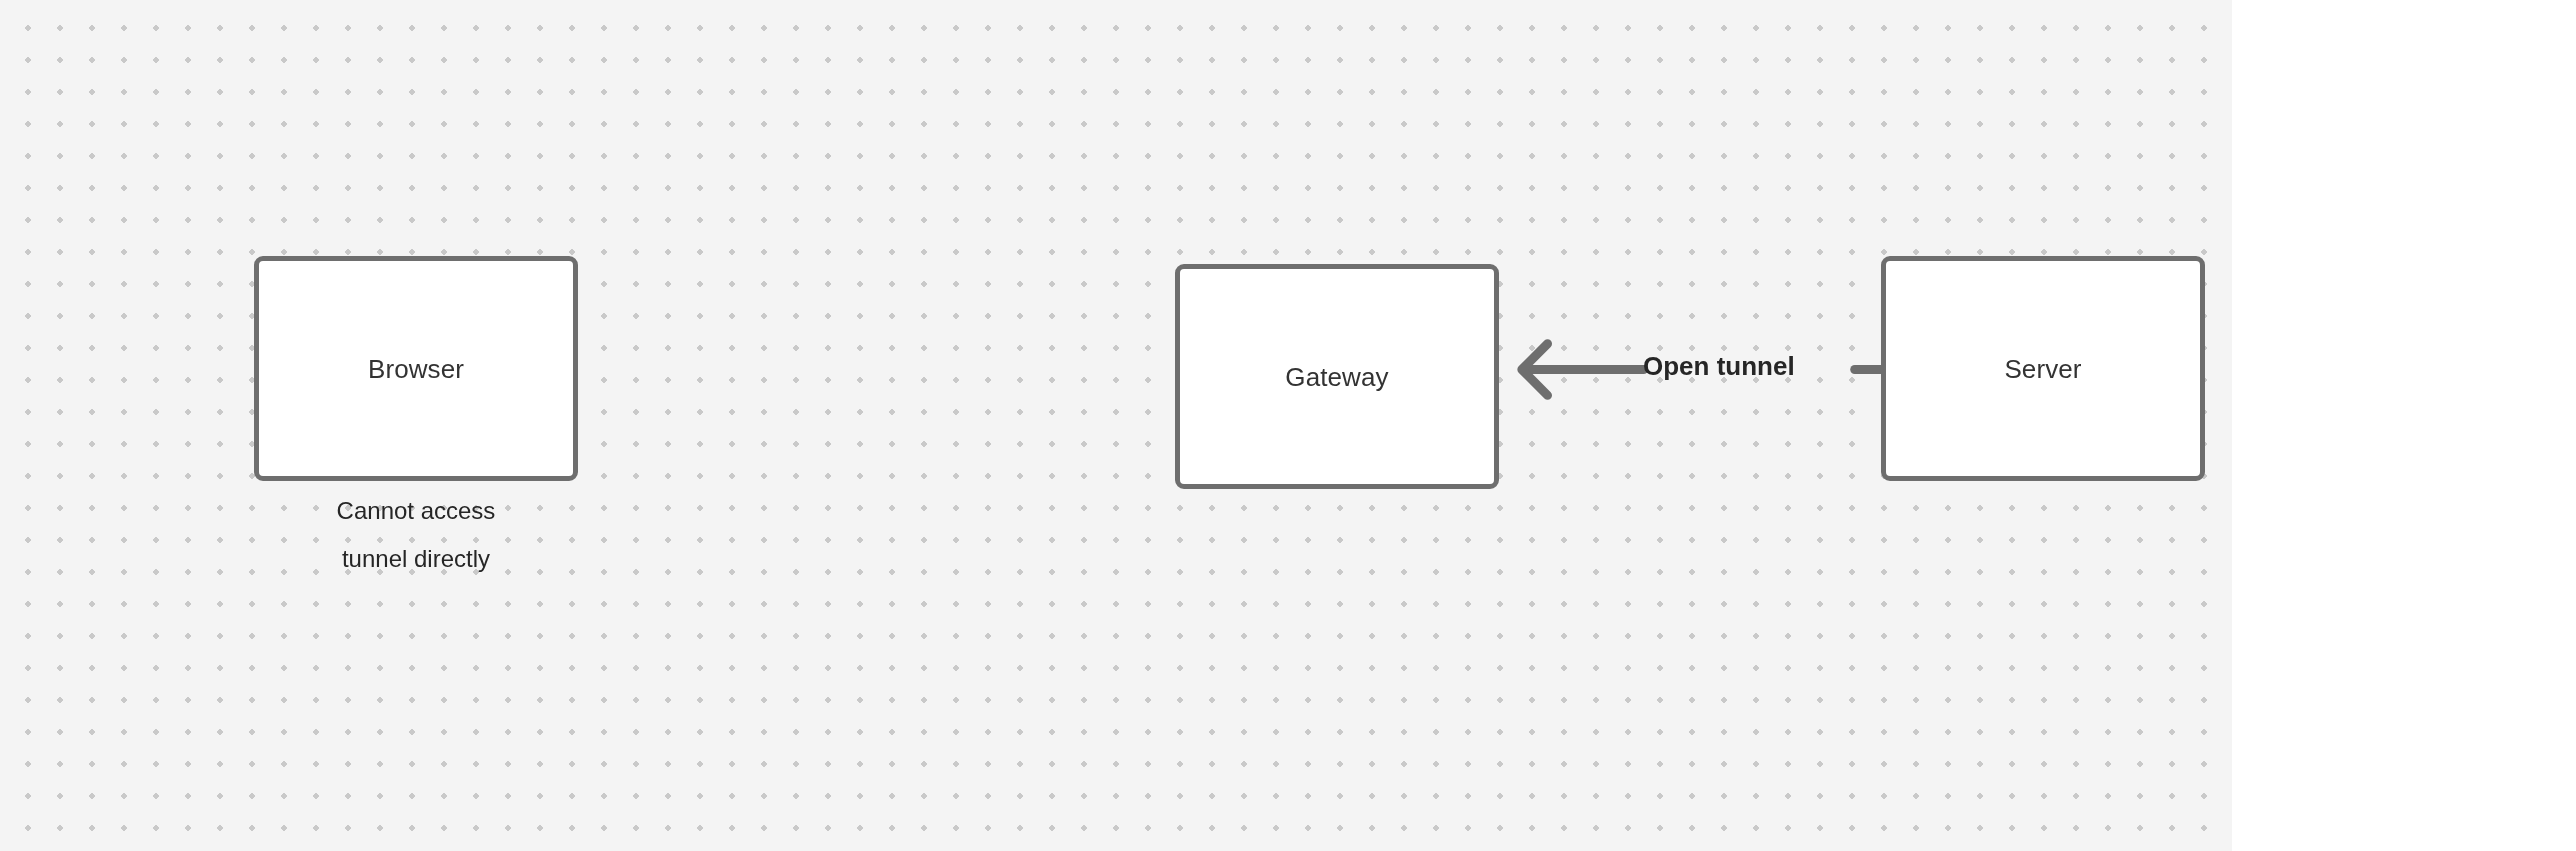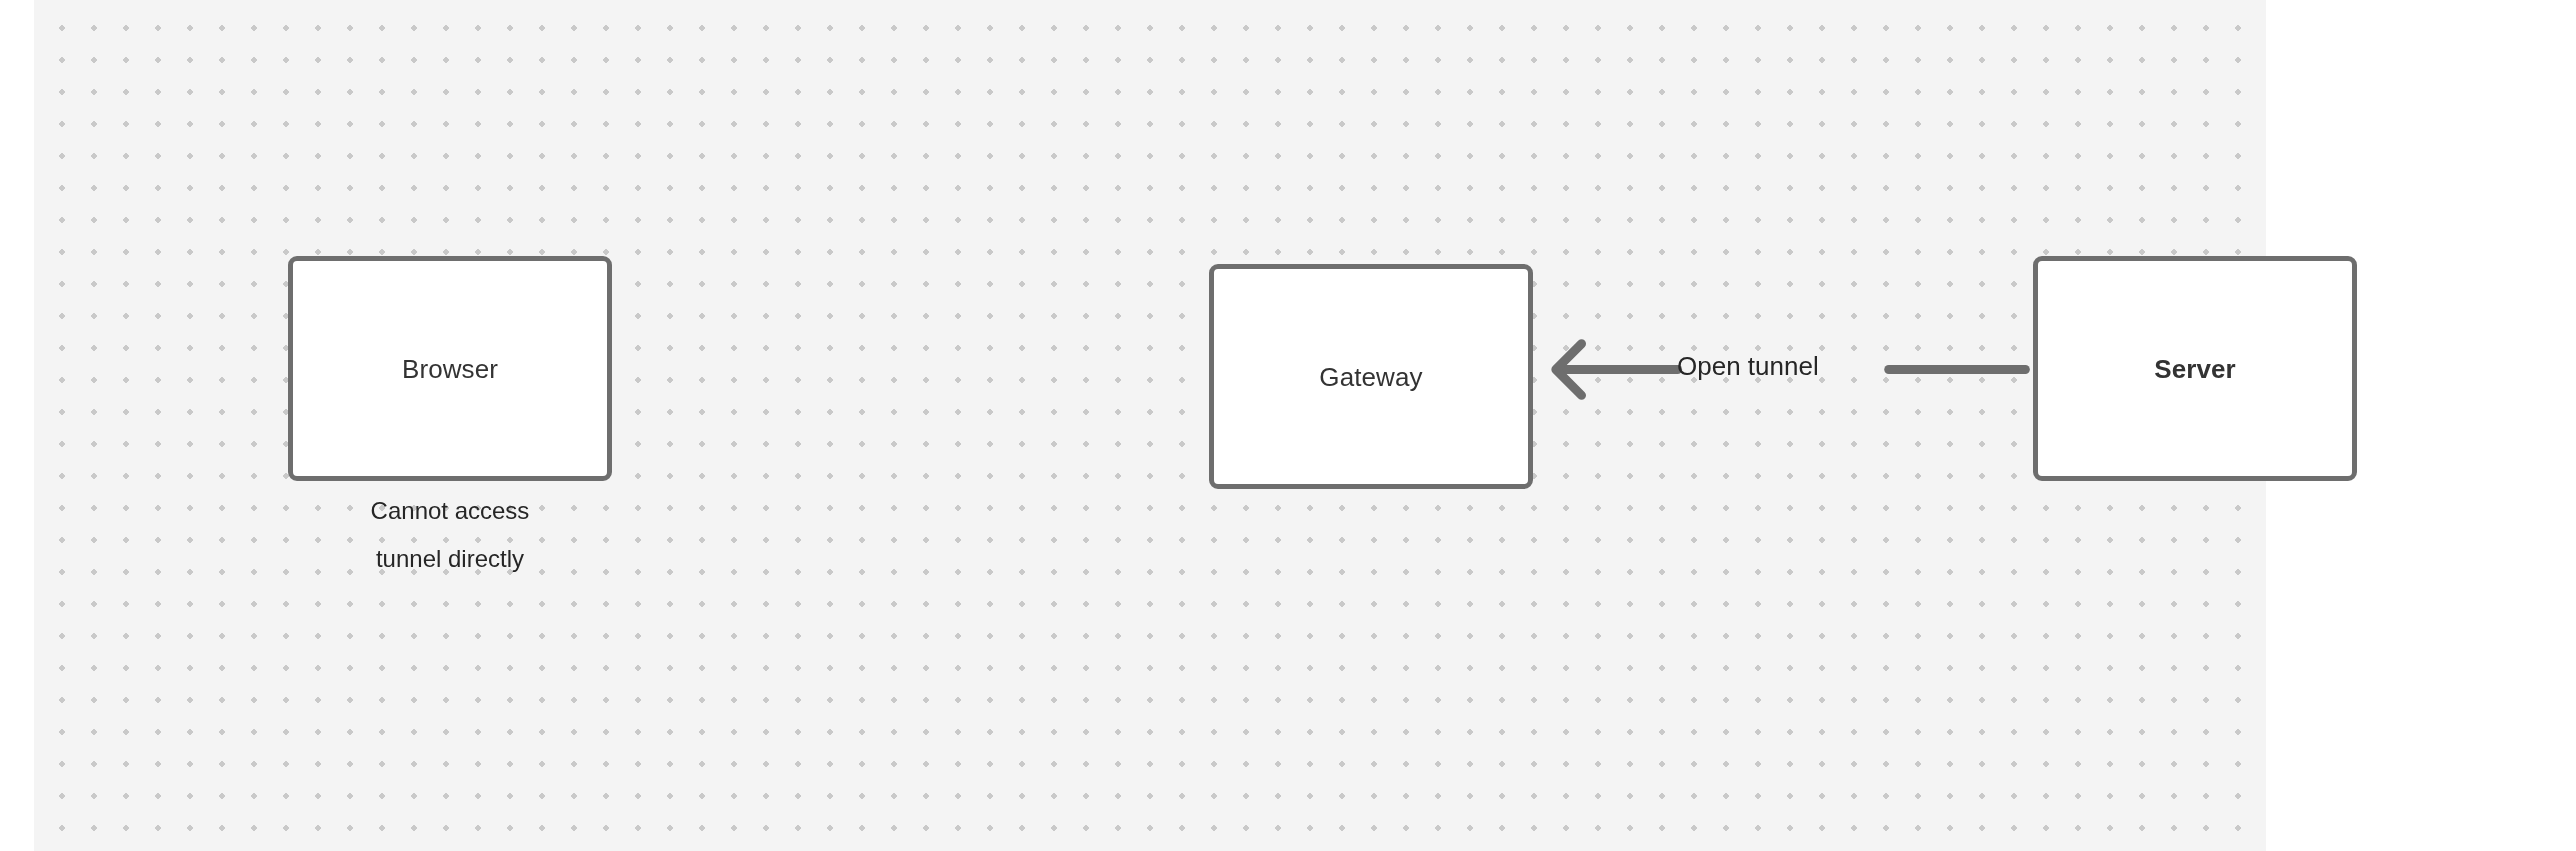--- a/index.html
+++ b/index.html
@@ -14,21 +14,20 @@
   }
 
   #canvas {
     position: relative;
     width: 2232px;
     height: 851px;
     background-color: #f4f4f4;
     background-image: radial-gradient(circle, #c9c9c9 2.6px, rgba(0,0,0,0) 2.7px);
     background-size: 32px 32px;
     background-position: 12px 12px;
-    margin-left: 34px;
   }
 
   .node {
     position: absolute;
     box-sizing: border-box;
     width: 324px;
     height: 225px;
     background: #ffffff;
     border: 5px solid #6e6e6e;
     border-radius: 9px;
@@ -39,21 +38,21 @@
   .node-label {
     font-size: 26px;
     color: #333333;
     line-height: 1;
     letter-spacing: 0.1px;
     white-space: nowrap;
   }
 
   #node-browser { left: 254px; top: 256px; }
   #node-gateway { left: 1175px; top: 264px; }
-  #node-server  { left: 1999px; top: 256px; font-weight: bold; }
+  #node-server  { left: 1881px; top: 256px; }
 
   #browser-caption {
     position: absolute;
     left: 254px;
     top: 487px;
     width: 324px;
     text-align: center;
     font-size: 24px;
     line-height: 48px;
     color: #262626;
@@ -73,20 +72,21 @@
   }
 
   #edge-label {
     position: absolute;
     left: 1643px;
     top: 353px;
     font-size: 26px;
     line-height: 1;
     color: #262626;
     white-space: nowrap;
+    font-weight: bold;
   }
 </style>
 </head>
 <body>
 
 <div id="canvas">
 
   <svg id="edge-layer" viewBox="0 0 2600 859" width="2576" height="851" xmlns="http://www.w3.org/2000/svg">
     <g fill="none" stroke="#6e6e6e" stroke-width="9" stroke-linecap="round" stroke-linejoin="round">
       <line x1="2010" y1="373" x2="1872" y2="373"></line>

